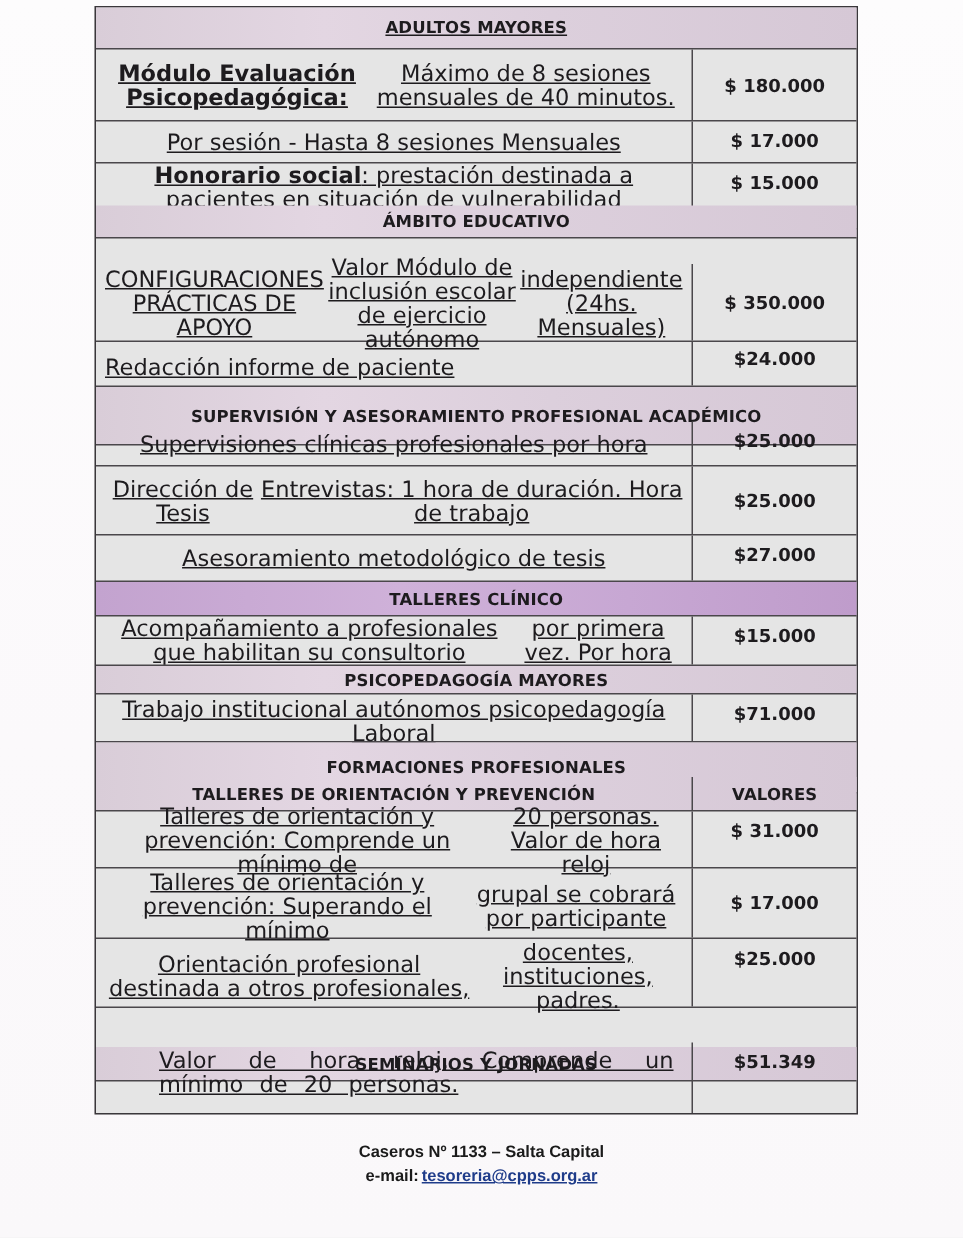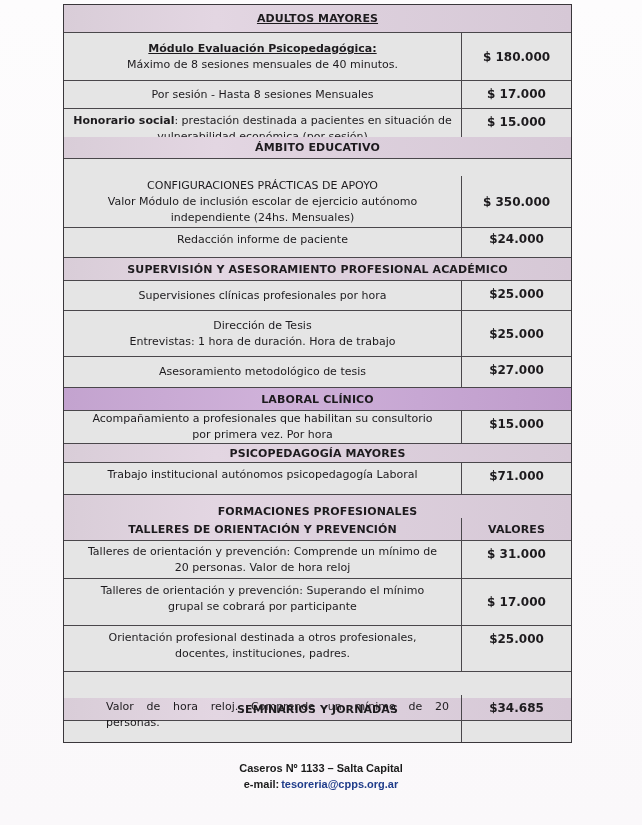--- a/index.html
+++ b/index.html
@@ -26,39 +26,39 @@
   }
   .hdr.purple {
     background: linear-gradient(90deg, #c3a3cf 0%, #cfb1d9 40%, #c7a7d3 70%, #bf9ccb 100%);
   }
   .hdr.split { justify-content: flex-start; }
   .hdr .hl { width: 398px; text-align: center; border-right: 1.2px solid #4a474b; height: 100%; display:flex; align-items:center; justify-content:center; box-sizing: border-box;}
   .hdr .hr { flex: 1; text-align: center; }
   .cell-l {
     position: absolute; left: 0; top: 0; bottom: 0; width: 398px;
     border-right: 1.2px solid #4a474b; box-sizing: border-box;
-    display: flex; flex-direction: column; align-items: center; justify-content: center;
-    text-align: center; font-size: 11px; line-height: 16px; padding: 0 6px;
+    display: flex; align-items: center; justify-content: center;
+    text-align: center; font-size: 15px; line-height: 16px; padding: 0 6px; text-decoration: underline;
   }
   .cell-l.top { justify-content: flex-start; padding-top: 4px; }
   .cell-r {
     position: absolute; left: 398px; right: 0; top: 0; bottom: 0;
     display: flex; justify-content: center; align-items: flex-start;
     font-weight: bold; font-size: 12px; padding-top: 6px; box-sizing: border-box;
   }
   .cell-r.mid { align-items: center; padding-top: 0; }
   .u { text-decoration: underline; }
   .b { font-weight: bold; }
   .justify { text-align: justify; text-align-last: left; align-items: stretch; padding: 4px 12px 0 42px; word-spacing: 6px; }
   .footer {
     position: absolute; left: 0; right: 0; top: 760px; text-align: center;
     font-family: "Liberation Sans", sans-serif; font-weight: bold; font-size: 11px; line-height: 16px;
     color: #1a1a1a;
   }
-  .footer a { color: #1f3c8a; margin-left: 2px; }
+  .footer a { color: #1f3c8a; text-decoration: underline; margin-left: 2px; }
 </style>
 </head>
 <body>
 
 <div class="table">
 
   <div class="row hdr" style="top:0;height:28px;">
     <span class="u">ADULTOS MAYORES</span>
   </div>
   <div class="row" style="top:28px;height:48px;">
@@ -88,41 +88,41 @@
       <span>Valor Módulo de inclusión escolar de ejercicio autónomo</span>
       <span>independiente (24hs. Mensuales)</span>
     </div>
     <div class="cell-r mid">$ 350.000</div>
   </div>
   <div class="row" style="top:223px;height:30px;">
     <div class="cell-l top">Redacción informe de paciente</div>
     <div class="cell-r" style="padding-top:4px;">$24.000</div>
   </div>
 
-  <div class="row hdr" style="top:253px;height:23px;">
+  <div class="row hdr" style="top:253px;height:39px;">
     <span>SUPERVISIÓN Y ASESORAMIENTO PROFESIONAL ACADÉMICO</span>
   </div>
   <div class="row" style="top:276px;height:30px;">
     <div class="cell-l">Supervisiones clínicas profesionales por hora</div>
     <div class="cell-r">$25.000</div>
   </div>
   <div class="row" style="top:306px;height:46px;">
     <div class="cell-l">
       <span>Dirección de Tesis</span>
       <span>Entrevistas: 1 hora de duración. Hora de trabajo</span>
     </div>
     <div class="cell-r mid">$25.000</div>
   </div>
   <div class="row" style="top:352px;height:31px;">
     <div class="cell-l">Asesoramiento metodológico de tesis</div>
     <div class="cell-r">$27.000</div>
   </div>
 
   <div class="row hdr purple" style="top:383px;height:23px;">
-    <span>LABORAL CLÍNICO</span>
+    <span>TALLERES CLÍNICO</span>
   </div>
   <div class="row" style="top:406px;height:33px;">
     <div class="cell-l">
       <span>Acompañamiento a profesionales que habilitan su consultorio</span>
       <span>por primera vez. Por hora</span>
     </div>
     <div class="cell-r">$15.000</div>
   </div>
 
   <div class="row hdr" style="top:439px;height:19px;">
@@ -161,21 +161,21 @@
       <span>docentes, instituciones, padres.</span>
     </div>
     <div class="cell-r">$25.000</div>
   </div>
 
   <div class="row hdr" style="top:693px;height:23px;">
     <span>SEMINARIOS Y JORNADAS</span>
   </div>
   <div class="row last" style="top:690px;height:47px;">
     <div class="cell-l justify" style="display:block;">Valor de hora reloj. Comprende un mínimo de 20 personas.</div>
-    <div class="cell-r">$34.685</div>
+    <div class="cell-r">$51.349</div>
   </div>
 </div>
 
 <div class="footer">
   <div>Caseros Nº 1133 – Salta Capital</div>
   <div>
     <span>e-mail:</span><a>tesoreria@cpps.org.ar</a>
   </div>
 </div>
 

